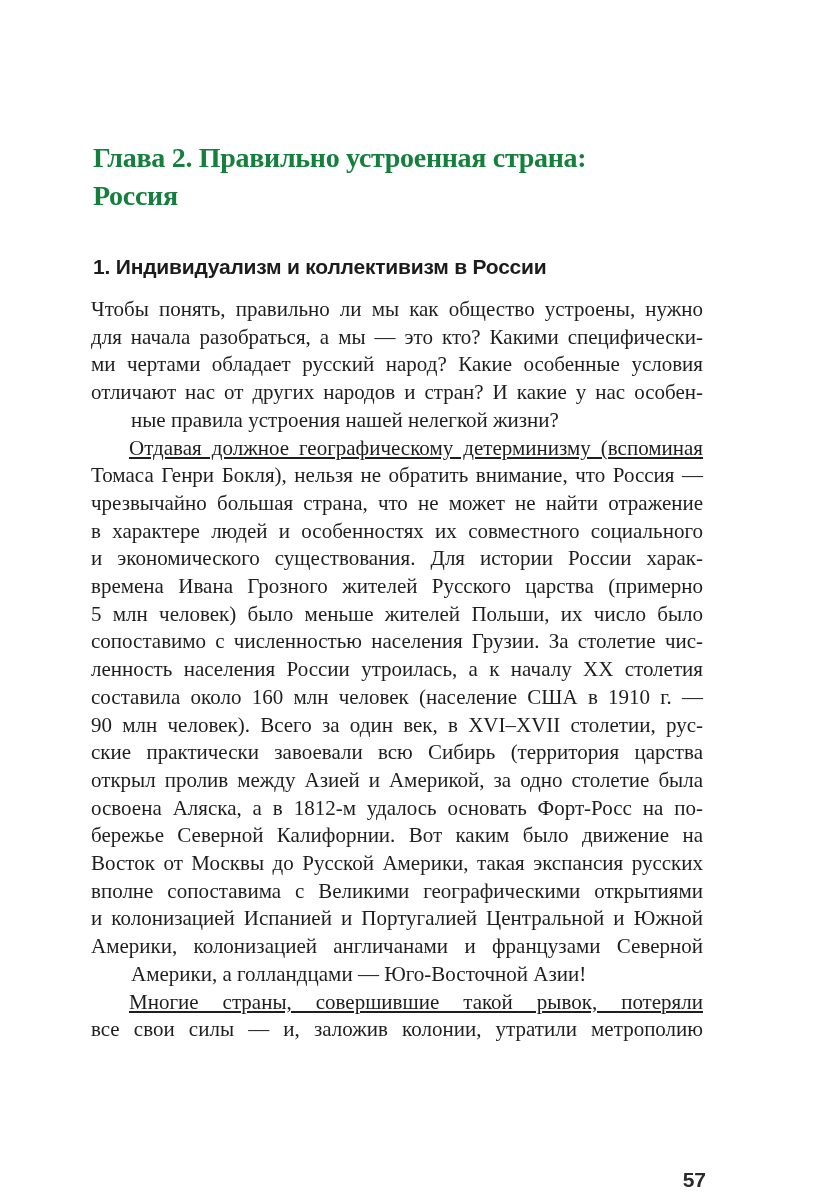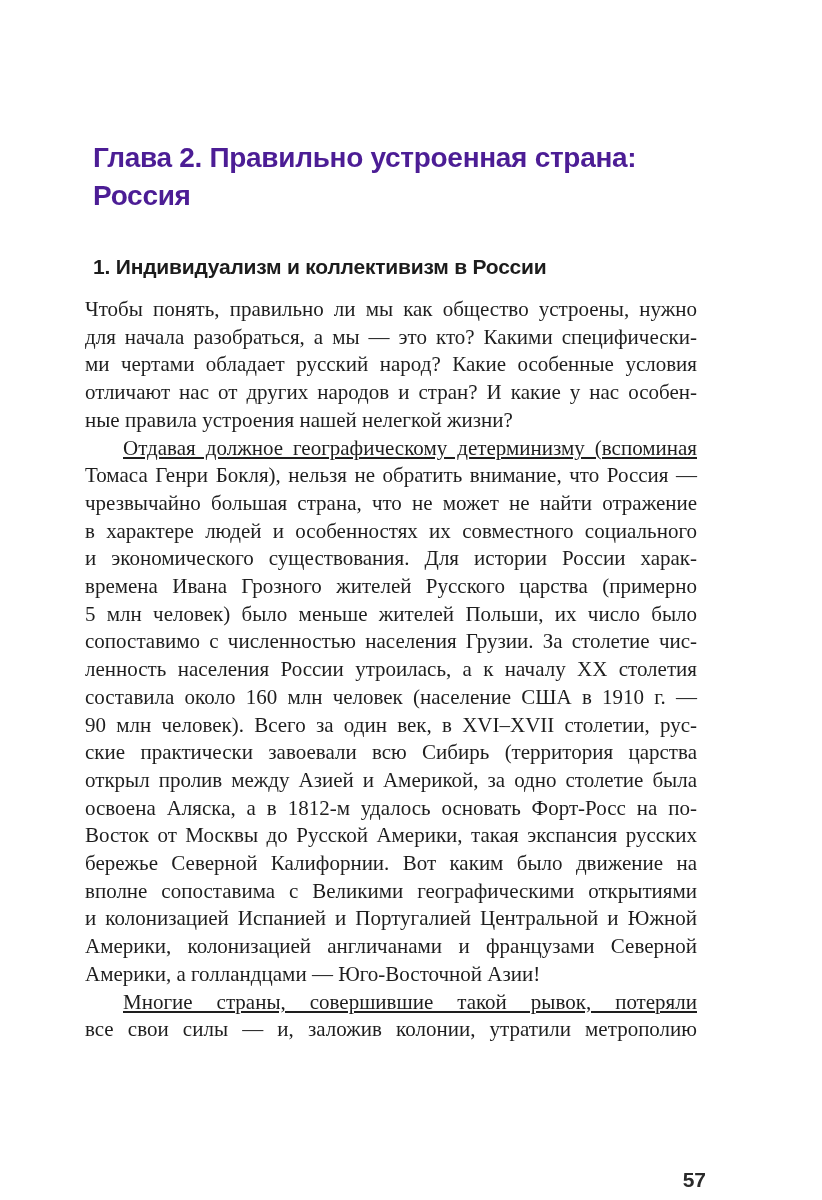--- a/index.html
+++ b/index.html
@@ -11,55 +11,56 @@
     margin: 0 auto;
     background: #ffffff;
     overflow: hidden;
     color: #1e1e1e;
   }
   .chapter-title {
     position: absolute;
     left: 93px;
     top: 139px;
     width: 625px;
-    font-family: Liberation Sans, sans-serif;
+    font-family: Liberation Serif, serif;
     font-weight: 700;
     font-size: 28px;
     line-height: 38px;
     letter-spacing: -0.3px;
-    color: #4c1d95;
+    color: #15803d;
   }
   .section-heading {
     position: absolute;
     left: 93px;
     top: 254px;
     width: 625px;
     font-family: "Liberation Sans", sans-serif;
     font-weight: 700;
     font-size: 21px;
     line-height: 26px;
     letter-spacing: -0.2px;
     color: #1c1c1c;
   }
   .body-text {
     position: absolute;
-    left: 85px;
+    left: 91px;
     top: 296px;
     width: 612px;
     font-family: "Liberation Serif", serif;
     font-size: 21px;
     line-height: 27.7px;
     color: #1e1e1e;
   }
   .line {
     text-align: justify;
     text-align-last: justify;
   }
   .line.last {
     text-align-last: left;
+    margin-left: 40px;
   }
   .line.indented {
     text-indent: 38px;
     text-decoration: underline;
   }
   .page-number {
     position: absolute;
     right: 116px;
     top: 1168px;
     font-family: "Liberation Sans", sans-serif;
@@ -96,22 +97,22 @@
         <div class="line">и экономического существования. Для истории России харак-</div>
         <div class="line">времена Ивана Грозного жителей Русского царства (примерно</div>
         <div class="line">5 млн человек) было меньше жителей Польши, их число было</div>
         <div class="line">сопоставимо с численностью населения Грузии. За столетие чис-</div>
         <div class="line">ленность населения России утроилась, а к началу XX столетия</div>
         <div class="line">составила около 160 млн человек (население США в 1910 г. —</div>
         <div class="line">90 млн человек). Всего за один век, в XVI–XVII столетии, рус-</div>
         <div class="line">ские практически завоевали всю Сибирь (территория царства</div>
         <div class="line">открыл пролив между Азией и Америкой, за одно столетие была</div>
         <div class="line">освоена Аляска, а в 1812-м удалось основать Форт-Росс на по-</div>
+        <div class="line">бережье Северной Калифорнии. Вот каким было движение на</div>
         <div class="line">Восток от Москвы до Русской Америки, такая экспансия русских</div>
-        <div class="line">бережье Северной Калифорнии. Вот каким было движение на</div>
         <div class="line">вполне сопоставима с Великими географическими открытиями</div>
         <div class="line">и колонизацией Испанией и Португалией Центральной и Южной</div>
         <div class="line">Америки, колонизацией англичанами и французами Северной</div>
         <div class="line last">Америки, а голландцами — Юго-Восточной Азии!</div>
       </div>
       <div class="paragraph">
         <div class="line indented">Многие страны, совершившие такой рывок, потеряли</div>
         <div class="line">все свои силы — и, заложив колонии, утратили метрополию</div>
       </div>
     </div>

